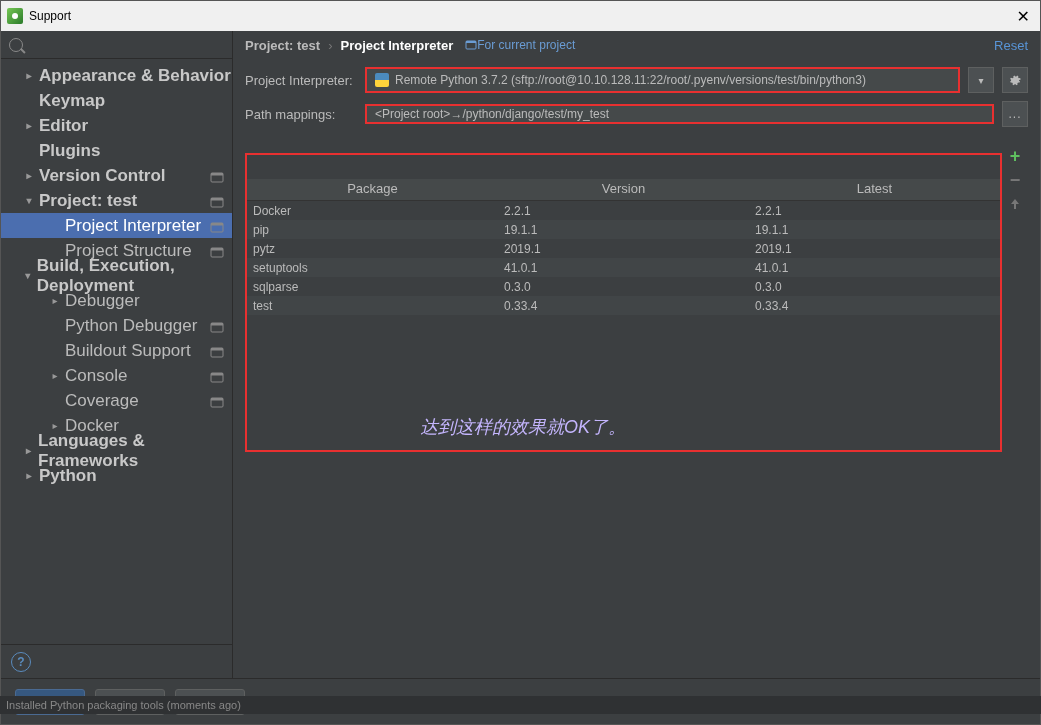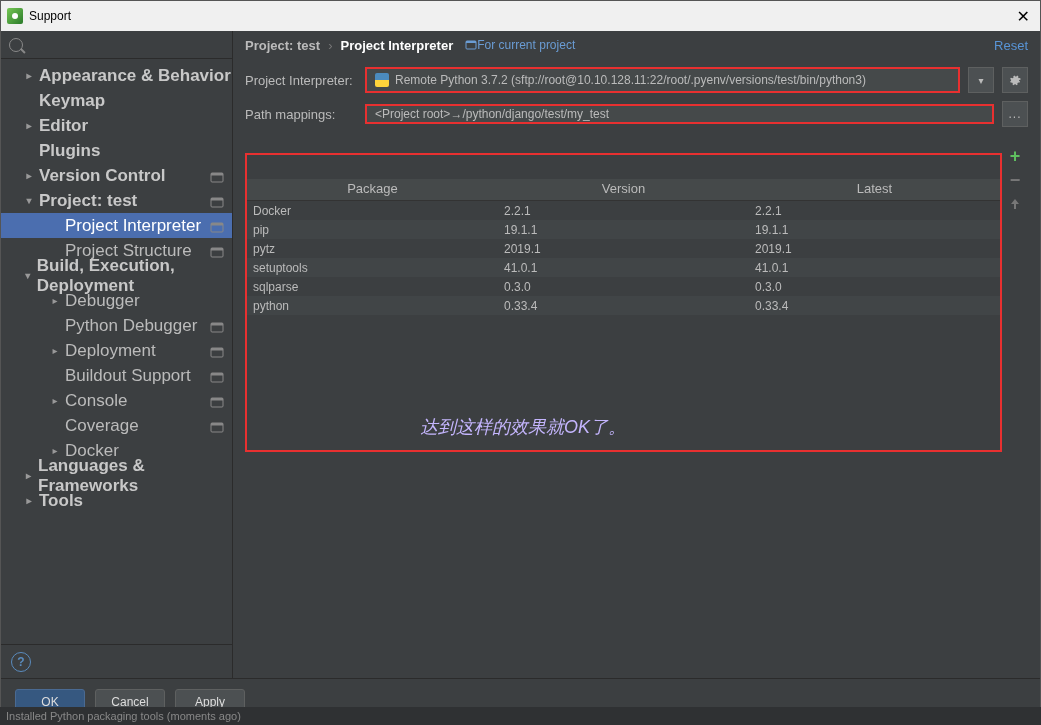--- a/index.html
+++ b/index.html
@@ -69,21 +69,21 @@
   .side-tools .tool{width:18px;height:18px;display:flex;align-items:center;justify-content:center;cursor:pointer;}
   .side-tools .plus{color:#5fbf5f;font-size:18px;font-weight:bold;}
   .side-tools .minus{color:#777;font-size:18px;font-weight:bold;}
   .side-tools .up{color:#777;}
 
   .annotation{position:absolute;left:420px;top:415px;color:#c4b5fd;font-size:18px;font-weight:500;font-style:italic;}
 
   .footer{height:46px;border-top:1px solid #2b2b2b;display:flex;align-items:center;justify-content:flex-start;padding:0 14px;gap:10px;}
   .btn{min-width:70px;height:26px;background:#4c5052;border:1px solid #5e6060;color:#ddd;font-size:12px;display:flex;align-items:center;justify-content:center;cursor:pointer;border-radius:3px;}
   .btn.primary{background:#365880;border-color:#4a6a92;}
-  .statusbar{position:absolute;left:0;bottom:0;height:18px;background:#2f3133;color:#888;font-size:11px;padding-left:6px;display:flex;align-items:center;width:100%;}
+  .statusbar{position:absolute;left:0;bottom:11px;height:18px;background:#2f3133;color:#888;font-size:11px;padding-left:6px;display:flex;align-items:center;width:100%;}
 </style>
 </head>
 <body>
 
 <div class="window">
 
   <div class="titlebar">
     <div class="titlebar-left">
       <span class="app-icon"></span>
       <span class="title">Support</span>
@@ -162,28 +162,20 @@
           </div>
           <div class="tree-item level2">
             <span class="expander"></span>
             <span>Python Debugger</span>
             <span class="scope-icon"><svg viewBox="0 0 14 14">
                 <rect x="1" y="3" width="12" height="9" rx="1" fill="none" stroke="#888" stroke-width="1"></rect>
                 <rect x="1" y="3" width="12" height="2.5" fill="#888"></rect>
               </svg></span>
           </div>
           <div class="tree-item level2">
-            <span class="expander collapsed"></span>
-            <span>Deployment</span>
-            <span class="scope-icon"><svg viewBox="0 0 14 14">
-                <rect x="1" y="3" width="12" height="9" rx="1" fill="none" stroke="#888" stroke-width="1"></rect>
-                <rect x="1" y="3" width="12" height="2.5" fill="#888"></rect>
-              </svg></span>
-          </div>
-          <div class="tree-item level2">
             <span class="expander"></span>
             <span>Buildout Support</span>
             <span class="scope-icon"><svg viewBox="0 0 14 14">
                 <rect x="1" y="3" width="12" height="9" rx="1" fill="none" stroke="#888" stroke-width="1"></rect>
                 <rect x="1" y="3" width="12" height="2.5" fill="#888"></rect>
               </svg></span>
           </div>
           <div class="tree-item level2">
             <span class="expander collapsed"></span>
             <span>Console</span>
@@ -203,21 +195,21 @@
           <div class="tree-item level2">
             <span class="expander collapsed"></span>
             <span>Docker</span>
           </div>
           <div class="tree-item level1 bold">
             <span class="expander collapsed"></span>
             <span>Languages &amp; Frameworks</span>
           </div>
           <div class="tree-item level1 bold">
             <span class="expander collapsed"></span>
-            <span>Tools</span>
+            <span>Python</span>
           </div>
         </div>
       <div class="help-row">
         <span class="help-circle">?</span>
       </div>
     </div>
 
     <div class="main">
       <div class="breadcrumb">
         <span class="crumb">Project: test</span>
@@ -287,21 +279,21 @@
                       <div class="td">setuptools</div>
                       <div class="td">41.0.1</div>
                       <div class="td">41.0.1</div>
                     </div>
                     <div class="trow even">
                       <div class="td">sqlparse</div>
                       <div class="td">0.3.0</div>
                       <div class="td">0.3.0</div>
                     </div>
                     <div class="trow odd">
-                      <div class="td">python</div>
+                      <div class="td">test</div>
                       <div class="td">0.33.4</div>
                       <div class="td">0.33.4</div>
                     </div>
                   </div>
               </div>
               <div class="table-body-empty"></div>
             </div>
           </div>
           <div class="side-tools">
             <div class="tool plus">+</div>

